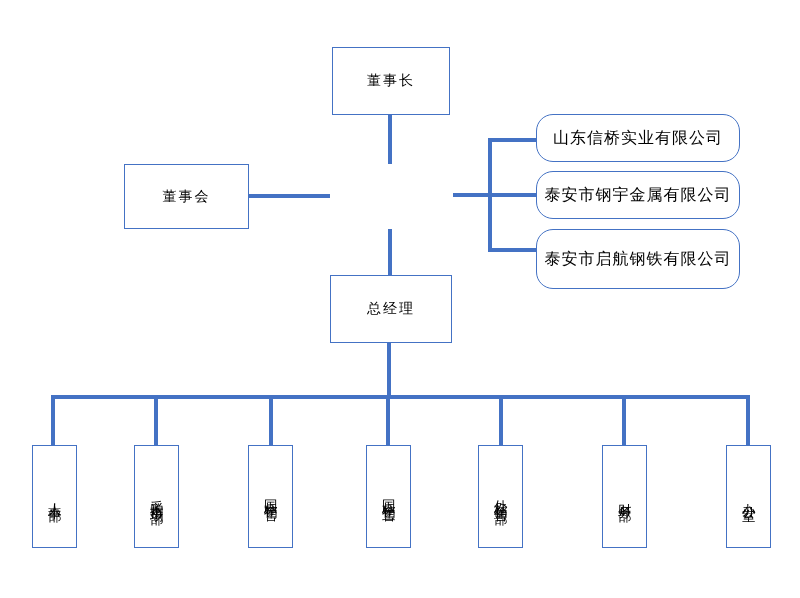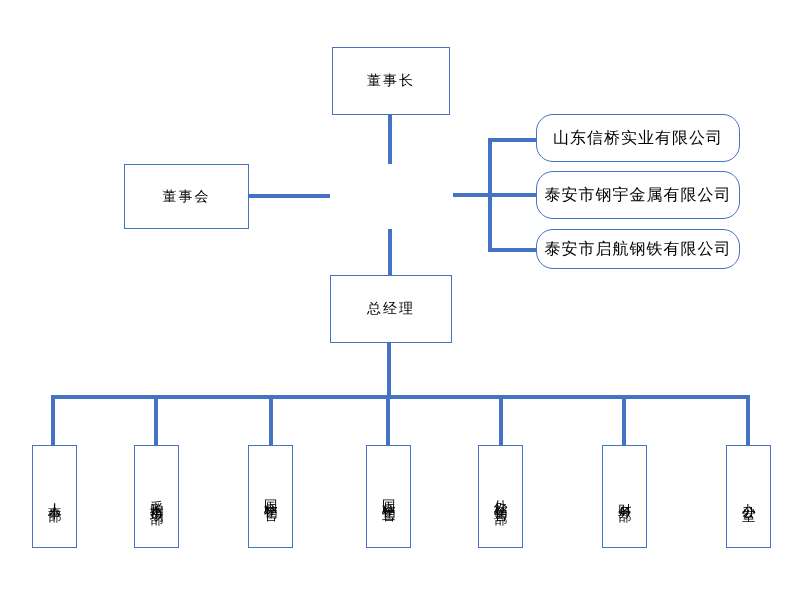--- a/index.html
+++ b/index.html
@@ -76,21 +76,21 @@
   <div class="node" style="left:124px; top:164px; width:125px; height:65px;text-align:right;">
     <span>董事会</span>
   </div>
 
   <div class="node company" style="left:536px; top:114px; width:204px; height:48px;">
     <span>山东信桥实业有限公司</span>
   </div>
   <div class="node company" style="left:536px; top:171px; width:204px; height:48px;">
     <span>泰安市钢宇金属有限公司</span>
   </div>
-  <div class="node company" style="left:536px; top:229px; width:204px; height:40px;">
+  <div class="node company" style="left:536px; top:229px; width:204px; height:60px;">
     <span>泰安市启航钢铁有限公司</span>
   </div>
 
   <div class="node" style="left:330px; top:275px; width:122px; height:68px;">
     <span>总经理</span>
   </div>
 
   <div class="node dept" style="left:32px; top:445px; width:45px; height:103px;">
     <span>人事部</span>
   </div>

